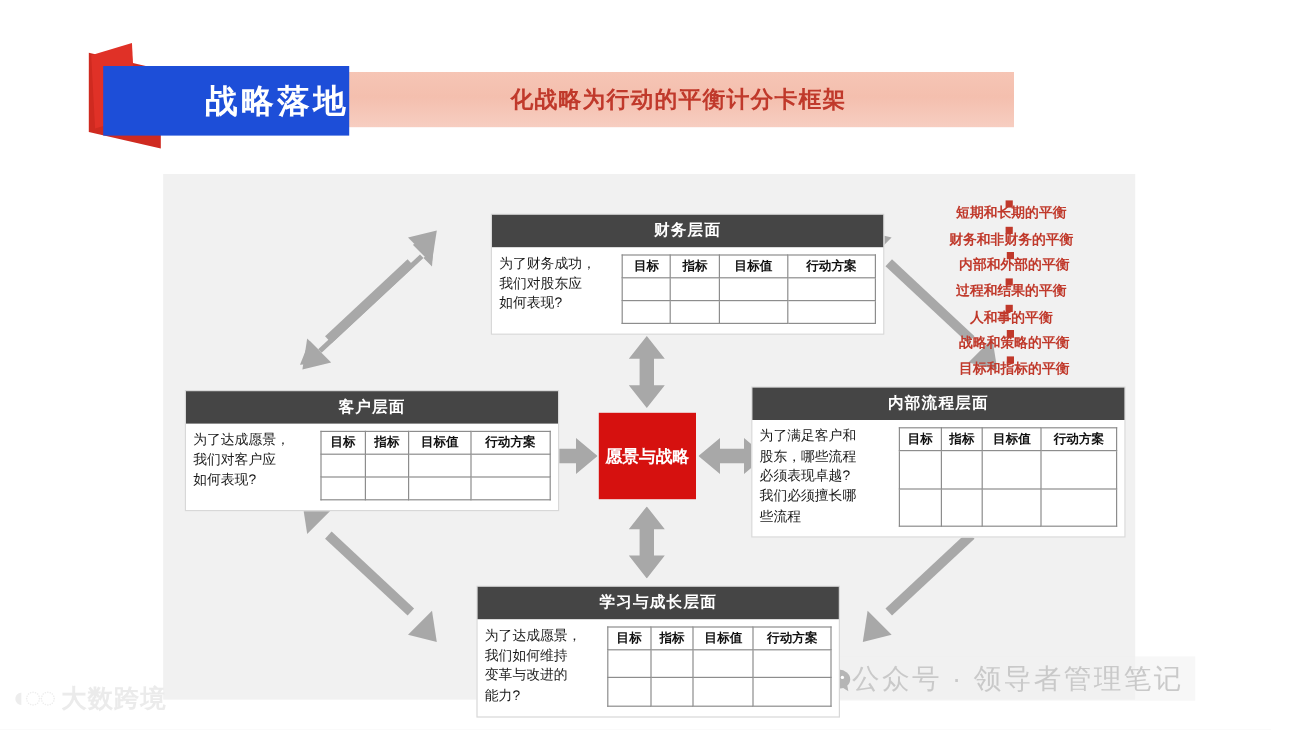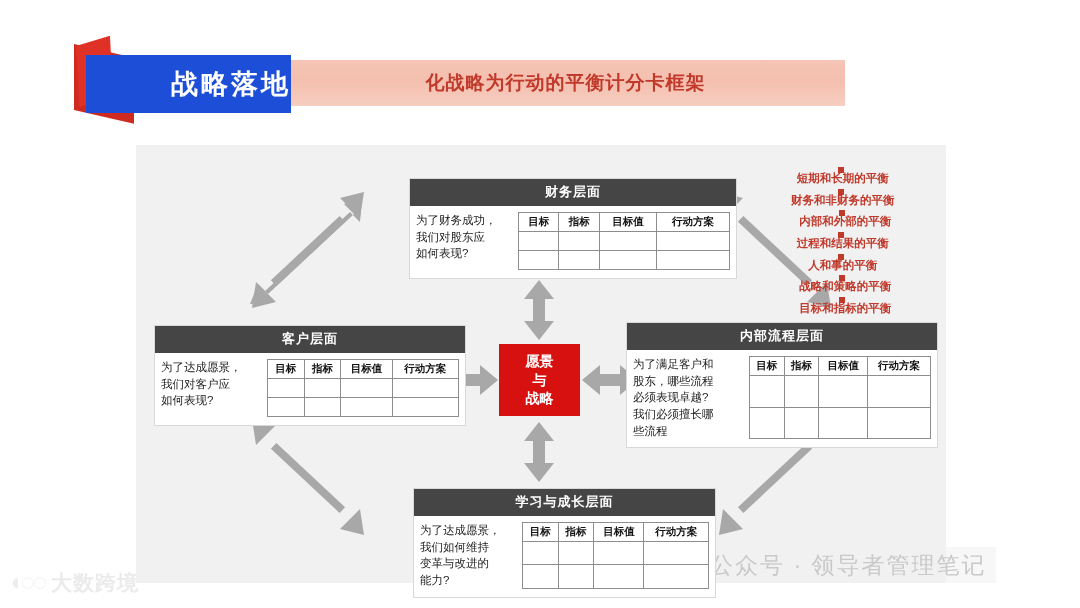--- a/index.html
+++ b/index.html
@@ -144,34 +144,34 @@
   }
   table.scorecard td { background: #ffffff; }
 
   
   #box-financial { left: 261px; top: 33px; width: 328px; margin-left: 12px; }
   #box-financial .persp-q { width: 96px; }
   #box-customer  { left: 18px;  top: 180px; width: 312px; }
   #box-customer .persp-q  { width: 100px; }
   #box-internal  { left: 490px; top: 177px; width: 312px; }
   #box-internal .persp-q  { width: 110px; }
-  #box-learning  { left: 261px; top: 343px; width: 303px; margin-left: 16px; }
+  #box-learning  { left: 261px; top: 343px; width: 303px; }
   #box-learning .persp-q  { width: 96px; }
 
   
   #center-box {
     position: absolute;
     left: 363px;
     top: 199px;
     width: 81px;
     height: 72px;
     background: #d6110f;
     z-index: 6;
     display: flex;
-    flex-direction: column;
+    flex-direction: row;
     align-items: center;
     justify-content: center;
     color: #ffffff;
     font-weight: bold;
     font-size: 14px;
     line-height: 1.35;
   }
   #center-box span { display: block; }
 
   

